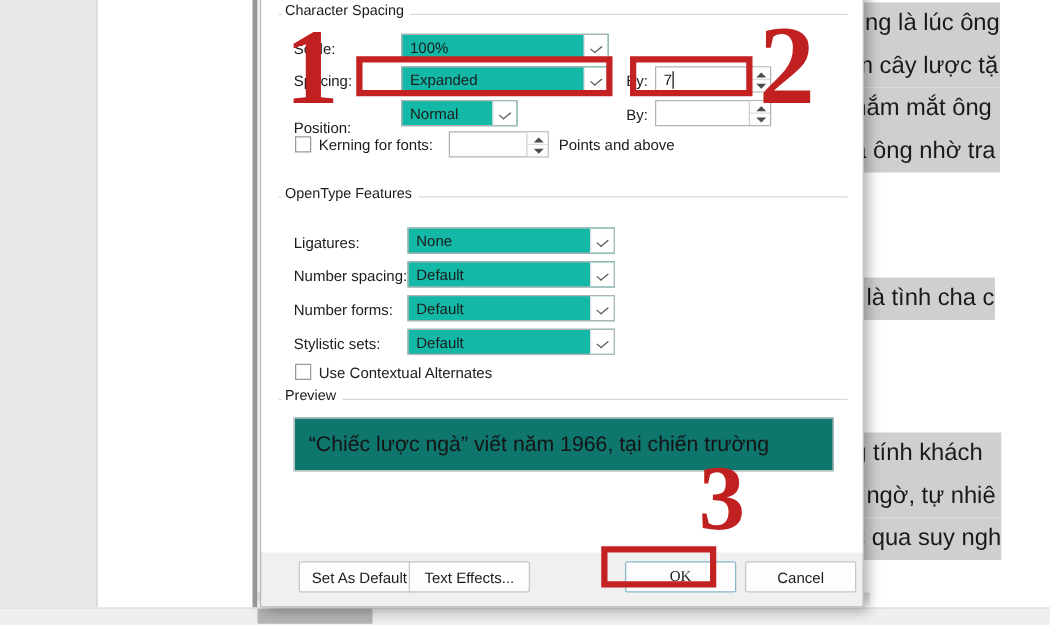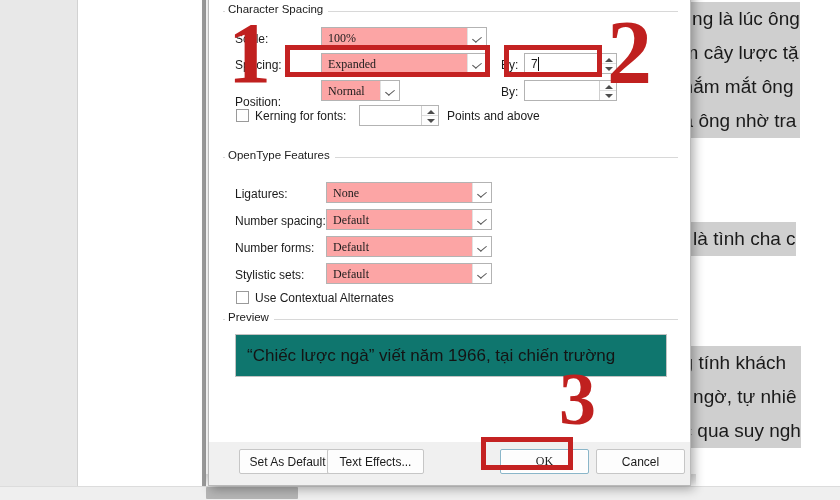--- a/index.html
+++ b/index.html
@@ -86,21 +86,21 @@
   }
 
   .lbl {
     position: absolute;
     font-size: 12px; color: #1b1b1b; white-space: nowrap;
   }
 
   
   .combo {
     position: absolute; height: 21px;
-    background: #fca5a5; border: 1px solid #b3b3b3; font-family: Liberation Serif, serif;
+    background: #14b8a6; border: 1px solid #b3b3b3;
   }
   .combo .val {
     position: absolute; left: 6px; top: 3px;
     font-size: 12px; color: #1b1b1b; white-space: nowrap;
   }
   .combo .arrow {
     position: absolute; right: 0; top: 0; width: 19px; height: 100%;
     border-left: 1px solid #e2e2e2; background: #ffffff;
   }
   .combo .arrow::after {
@@ -237,21 +237,21 @@
       <div class="spin" style="left:315px; top:138px; width:93px;">
         <span class="val">7</span>
         <span class="caret" style="left:13px;"></span>
         <span class="btns">
           <span class="up"></span>
           <span class="dn"></span>
         </span>
       </div>
 
       <div class="lbl" style="left:26px; top:180px;">Position:</div>
-      <div class="combo" style="left:112px; top:165px; width:79px;padding-left:16px;">
+      <div class="combo" style="left:112px; top:165px; width:93px;padding-left:16px;">
         <span class="val">Normal</span>
         <span class="arrow"></span>
       </div>
       <div class="lbl" style="left:292px; top:170px;">By:</div>
       <div class="spin" style="left:315px; top:165px; width:93px;">
         <span class="val"></span>
         <span class="btns">
           <span class="up"></span>
           <span class="dn"></span>
         </span>

